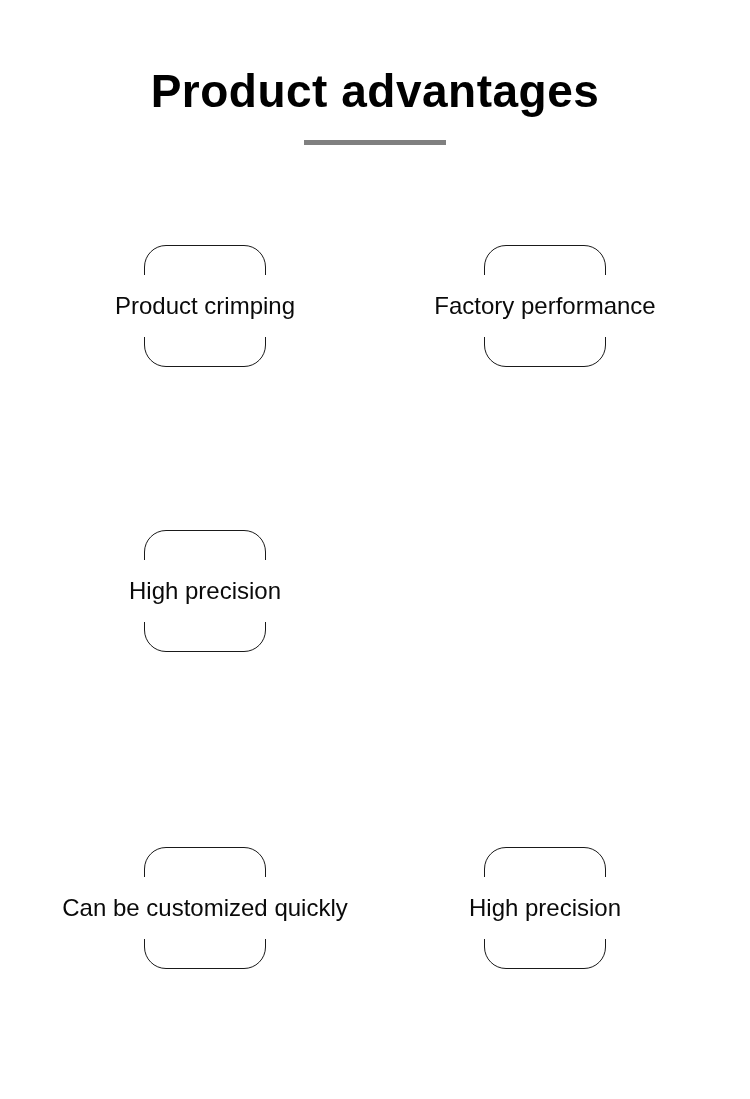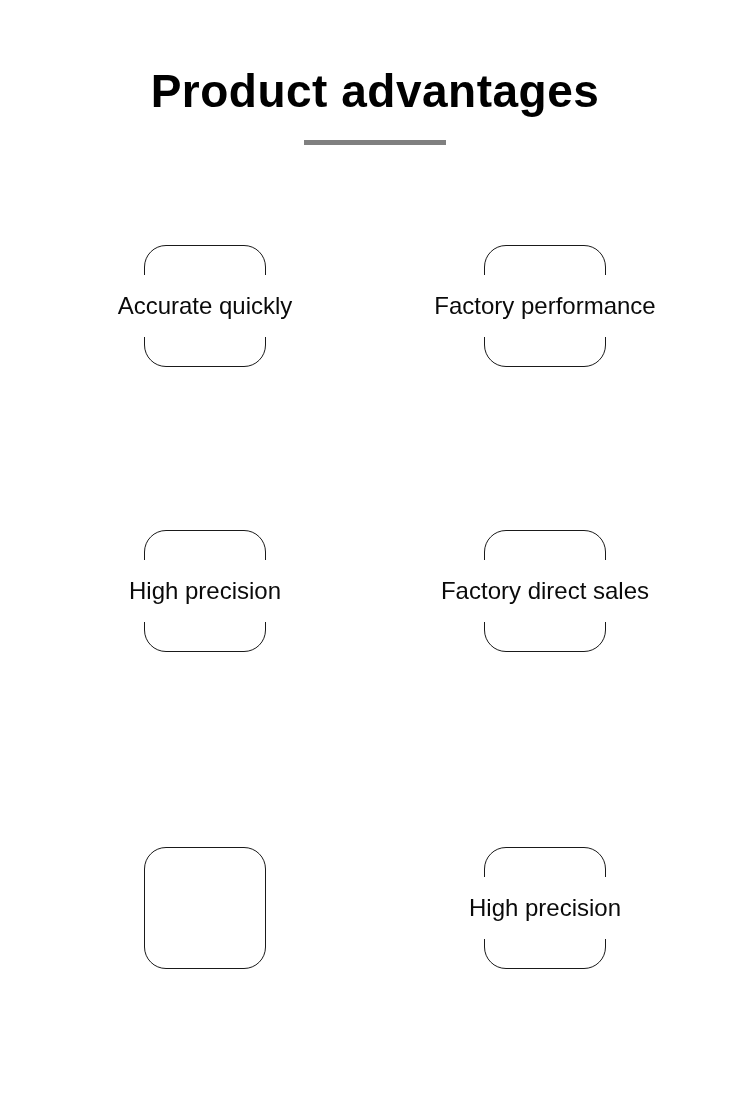--- a/index.html
+++ b/index.html
@@ -74,40 +74,37 @@
 </head>
 <body>
 
 <div class="page">
 
   <h1 class="title">Product advantages</h1>
   <div class="divider"></div>
 
   <div class="adv-item r1c1">
     <div class="box"></div>
-    <div class="label">Accurate quickly</div>
+    <div class="label">Product crimping</div>
   </div>
 
   <div class="adv-item r1c2">
     <div class="box"></div>
     <div class="label">Factory performance</div>
   </div>
 
   <div class="adv-item r2c1">
     <div class="box"></div>
     <div class="label">High precision</div>
   </div>
 
-  <div class="adv-item r2c2">
-    <div class="box"></div>
-    <div class="label">Factory direct sales</div>
-  </div>
 
   <div class="adv-item r3c1">
     <div class="box"></div>
+    <div class="label">Can be customized quickly</div>
   </div>
 
   <div class="adv-item r3c2">
     <div class="box"></div>
     <div class="label">High precision</div>
   </div>
 
 </div>
 
 </body></html>

